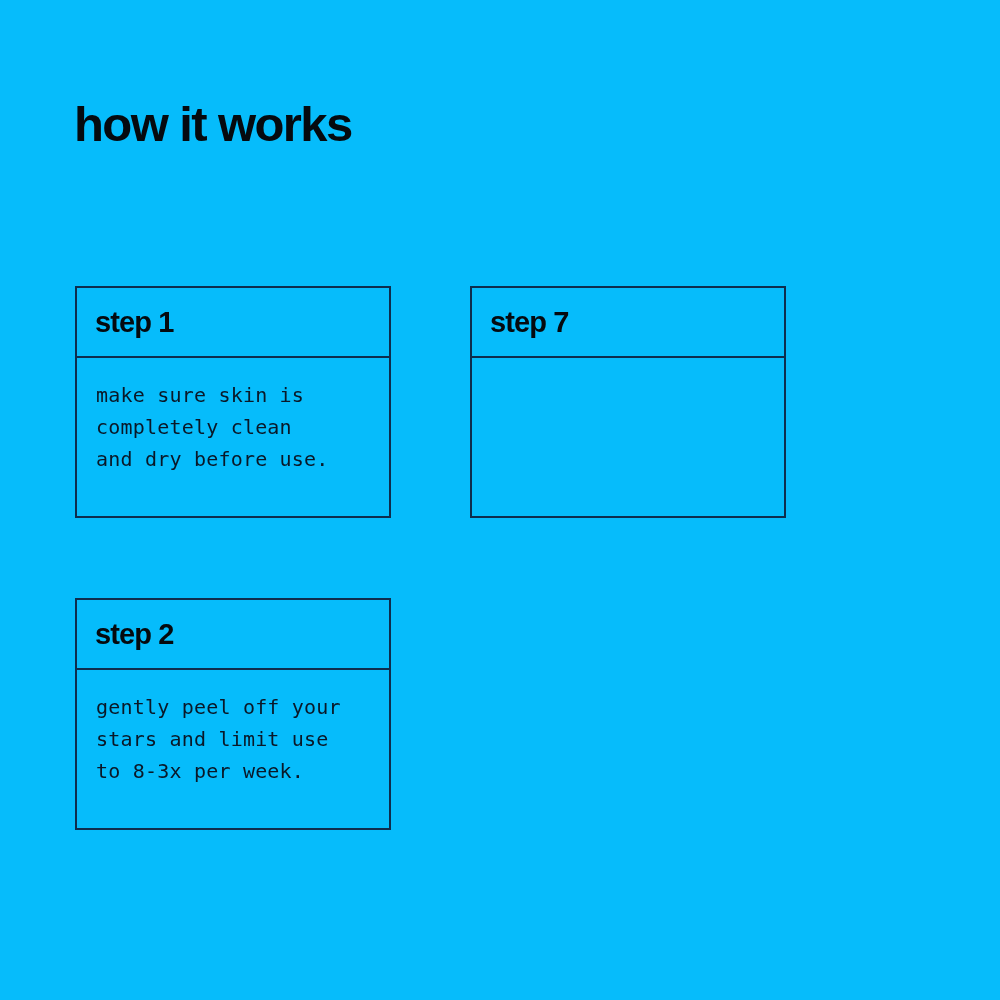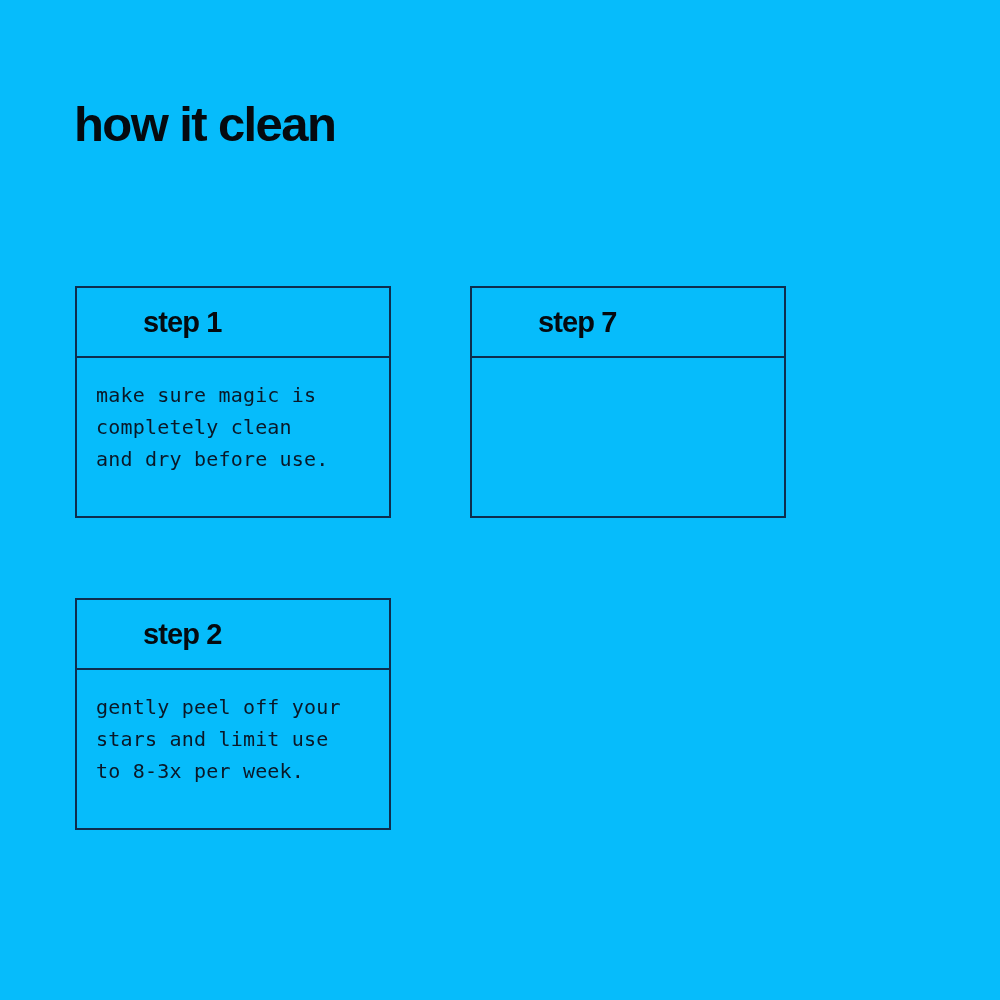--- a/index.html
+++ b/index.html
@@ -61,21 +61,20 @@
   }
 
   .step-card-title {
     font-family: "Liberation Sans", sans-serif;
     font-size: 29px;
     font-weight: 700;
     letter-spacing: -0.9px;
     color: #050a0f;
     line-height: 1;
     white-space: nowrap;
-    margin-left: 48px;
   }
 
   .step-card-body {
     box-sizing: border-box;
     flex: 1 1 auto;
     padding: 21px 14px 0 19px;
   }
 
   .step-card-text {
     font-family: "DejaVu Sans Mono", "Liberation Mono", monospace;
@@ -83,30 +82,30 @@
     line-height: 32px;
     color: #0a1828;
     letter-spacing: 0.2px;
     white-space: pre-line;
     margin: 0;
   }
 </style>
 </head>
 <body>
 
-<div id="page-title">how it clean</div>
+<div id="page-title">how it works</div>
 
 <div id="steps-grid">
 
   <div class="step-card">
     <div class="step-card-header">
       <span class="step-card-title">step 1</span>
     </div>
     <div class="step-card-body">
-      <p class="step-card-text">make sure magic is
+      <p class="step-card-text">make sure skin is
 completely clean
 and dry before use.</p>
     </div>
   </div>
 
 
   <div class="step-card">
     <div class="step-card-header">
       <span class="step-card-title">step 7</span>
     </div>

